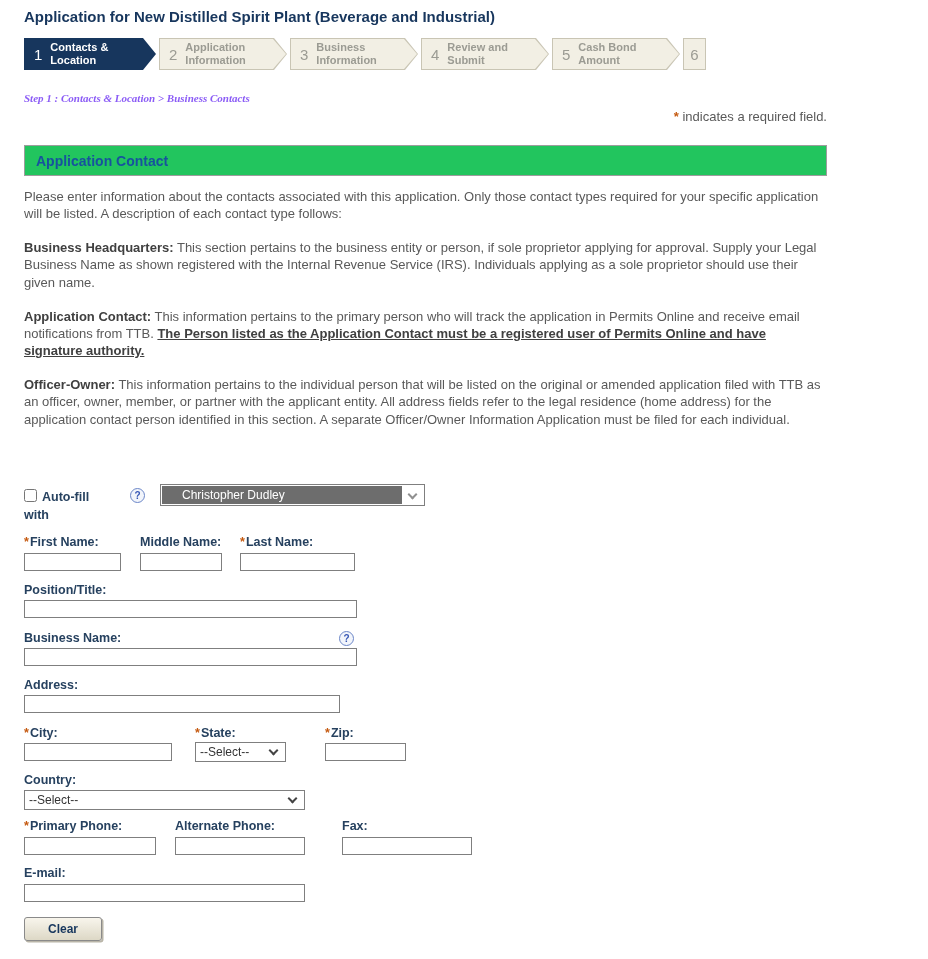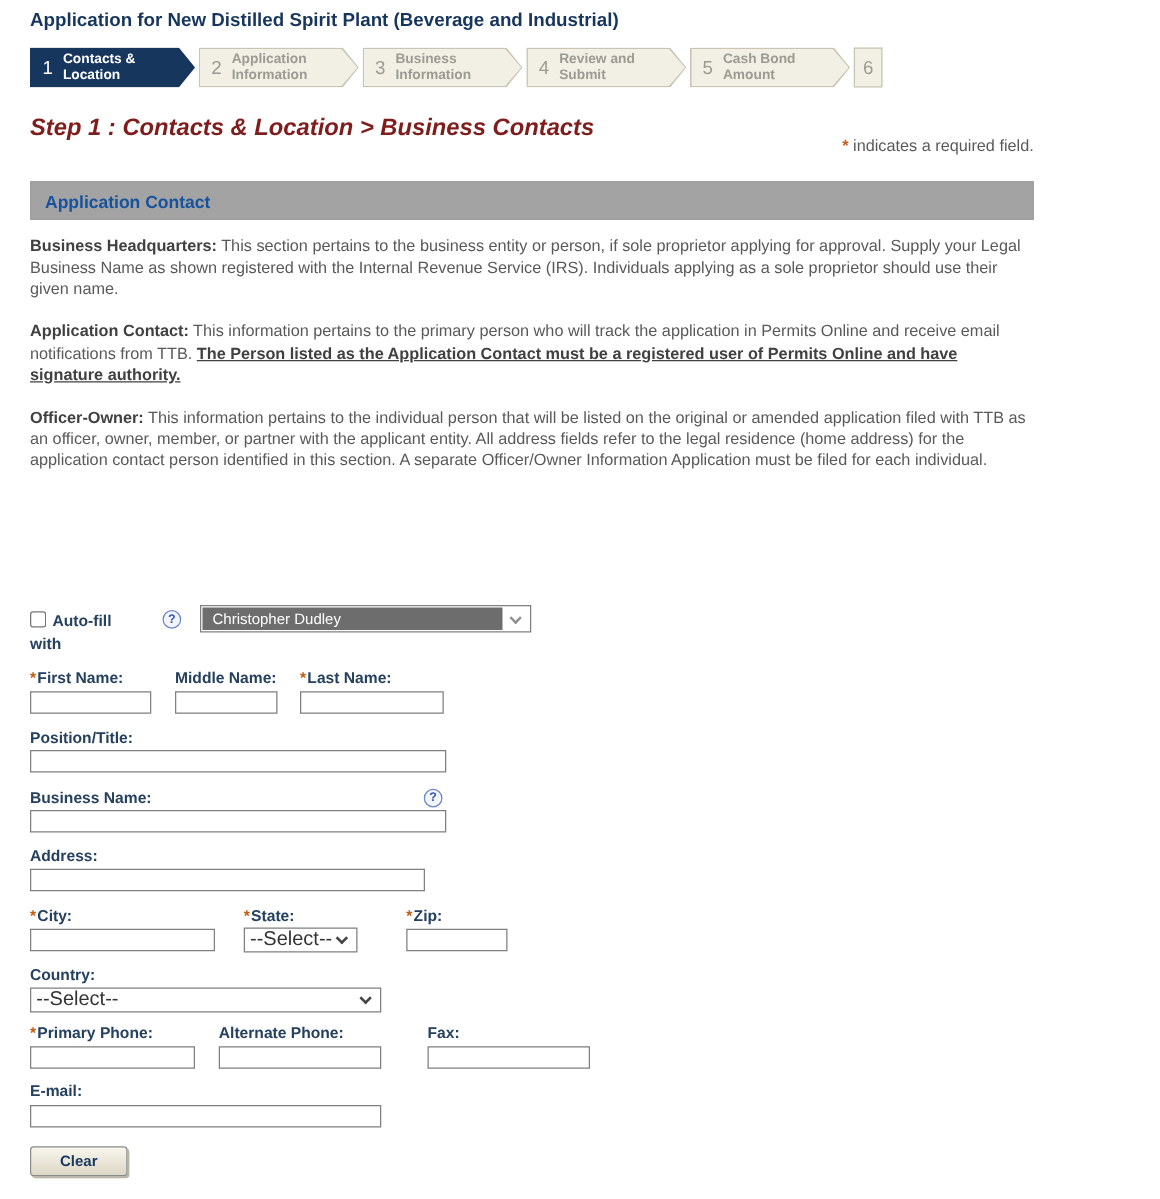--- a/index.html
+++ b/index.html
@@ -15,45 +15,45 @@
   .tab-border { position:absolute; inset:0; background:#c9c5b4; clip-path: polygon(0 0, calc(100% - 13px) 0, 100% 50%, calc(100% - 13px) 100%, 0 100%); }
   .tab-fill { position:absolute; inset:1px; background:#f2efe4; clip-path: polygon(0 0, calc(100% - 13px) 0, 100% 50%, calc(100% - 13px) 100%, 0 100%); }
   .tab.active .tab-border, .tab.active .tab-fill { background:#17365d; }
   .tab-content { position:relative; display:flex; align-items:center; height:100%; padding:0 14px 0 10px; gap:8px; }
   .tab-num { font-size:15px; color:#9b9b93; }
   .tab-label { font-size:11px; font-weight:bold; color:#9b9b93; line-height:1.15; width:72px; }
   .tab.active .tab-num, .tab.active .tab-label { color:#ffffff; }
   .tab-square { width:23px; height:32px; border:1px solid #c9c5b4; background:#f2efe4; display:flex; align-items:center; justify-content:center; cursor:pointer; }
 
   
-  .breadcrumb { position:absolute; left:24px; top:92px; font-size:19px; font-weight:bold; font-style:italic; color:#7f1d1d; }
+  .breadcrumb { position:absolute; left:24px; top:92px; font-size:11px; font-weight:bold; font-style:italic; color:#8b5cf6;font-family:Liberation Serif, serif; }
   .required-note { position:absolute; right:101px; top:109px; font-size:13px; color:#595959; }
   .req-star { color:#c55a11; font-size:13px; font-weight:bold; }
 
   
-  .section-bar { position:absolute; left:24px; top:145px; width:803px; height:31px; background:#a3a3a3; border:1px solid #9d9d9d; display:flex; align-items:center; padding-left:11px; }
+  .section-bar { position:absolute; left:24px; top:145px; width:803px; height:31px; background:#22c55e; border:1px solid #9d9d9d; display:flex; align-items:center; padding-left:11px; }
   .section-bar span { font-size:14px; font-weight:bold; color:#17529e; }
 
   
   .intro { position:absolute; left:24px; top:188px; width:803px; font-size:13px; color:#595959; line-height:1.32; }
   .intro p { margin-bottom:17px; }
   .lead { font-weight:bold; color:#404040; }
   .emph { font-weight:bold; text-decoration:underline; color:#404040; }
 
   
   .form-area { position:absolute; left:0; top:480px; width:928px; height:479px; }
   .fl { position:absolute; font-size:12.5px; font-weight:bold; color:#26415f; white-space:nowrap; }
   .fl .req-star { font-size:12.5px; margin-right:1px; }
   .ti { position:absolute; height:18px; border:1px solid #7f7f7f; background:#fff; font-size:12px; padding:0 3px; font-family:"Liberation Sans", sans-serif; }
   .sel { position:absolute; height:20px; border:1px solid #7f7f7f; background:#fff; display:flex; align-items:center; cursor:pointer; }
-  .sel-text { font-size:16px; color:#333; padding-left:4px; flex:1; }
+  .sel-text { font-size:12px; color:#333; padding-left:4px; flex:1; }
   .chev { width:7px; height:7px; border-right:2px solid #444; border-bottom:2px solid #444; transform:rotate(45deg); margin:-3px 8px 0 0; }
   .autofill-sel { background:#fff; }
   .autofill-hl { position:absolute; left:1px; top:1px; bottom:1px; right:22px; background:#6d6d6d; display:flex; align-items:center; }
-  .autofill-hl span { color:#ffffff; font-size:12px; padding-left:8px; }
+  .autofill-hl span { color:#ffffff; font-size:12px; padding-left:20px; }
   .chev-grey { position:absolute; right:8px; top:6px; width:7px; height:7px; border-right:2px solid #909090; border-bottom:2px solid #909090; transform:rotate(45deg); }
   .help { position:absolute; width:15px; height:15px; border:1px solid #6b86c8; border-radius:50%; background:#f2f5fb; color:#3757b5; font-size:10px; font-weight:bold; display:flex; align-items:center; justify-content:center; cursor:pointer; }
   .cb { position:absolute; left:24px; top:9px; width:13px; height:13px; cursor:pointer; }
   .autofill-label { position:absolute; left:42px; top:8px; width:60px; font-size:12.5px; font-weight:bold; color:#26415f; line-height:1.5; }
   .autofill-label .w2 { position:absolute; left:-18px; top:18px; }
   .clear-btn { position:absolute; left:24px; top:437px; padding:4px 23px; background:linear-gradient(#f8f5ec,#ddd8c6); border:1px solid #8a8a8a; border-radius:3px; font-size:12px; font-weight:bold; color:#17365d; cursor:pointer; box-shadow:1.5px 1.5px 0 #b9b5a8; font-family:"Liberation Sans", sans-serif; }
 </style>
 </head>
 <body>
 
@@ -107,20 +107,21 @@
 
 <div class="breadcrumb">Step 1 : Contacts &amp; Location &gt; Business Contacts</div>
 
 <div class="required-note"><span class="req-star">*</span><span> indicates a required field.</span></div>
 
 <div class="section-bar">
   <span>Application Contact</span>
 </div>
 
 <div class="intro">
+  <p><span>Please enter information about the contacts associated with this application.  Only those contact types required for your specific application will be listed.  A description of each contact type follows:</span></p>
   <p><span class="lead">Business Headquarters:</span><span> This section pertains to the business entity or person, if sole proprietor applying for approval.  Supply your Legal Business Name as shown registered with the Internal Revenue Service (IRS). Individuals applying as a sole proprietor should use their given name.</span></p>
   <p><span class="lead">Application Contact:</span><span> This information pertains to the primary person who will track the application in Permits Online and receive email notifications from TTB. </span><span class="emph">The Person listed as the Application Contact must be a registered user of Permits Online and have signature authority.</span></p>
   <p><span class="lead">Officer-Owner:</span><span> This information pertains to the individual person that will be listed on the original or amended application filed with TTB as an officer, owner, member, or partner with the applicant entity.  All address fields refer to the legal residence (home address) for the application contact person identified in this section.  A separate Officer/Owner Information Application must be filed for each individual.</span></p>
 </div>
 
 <div class="form-area">
 
   <input type="checkbox" class="cb" style="">
   <div class="autofill-label">
     <span>Auto-fill</span>

